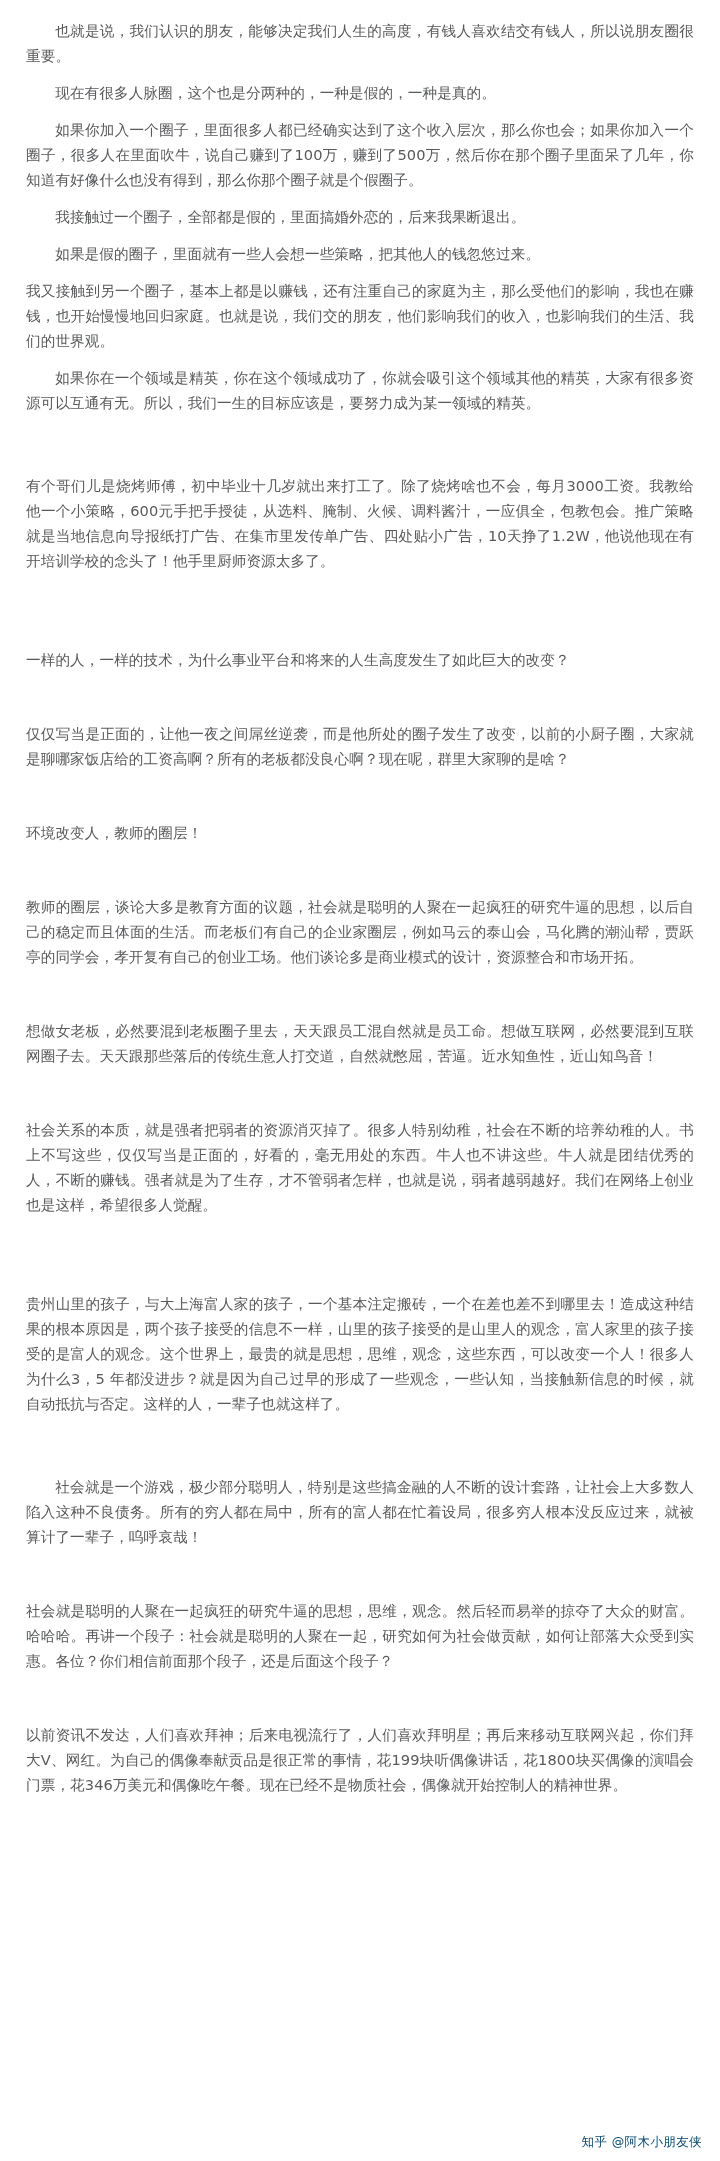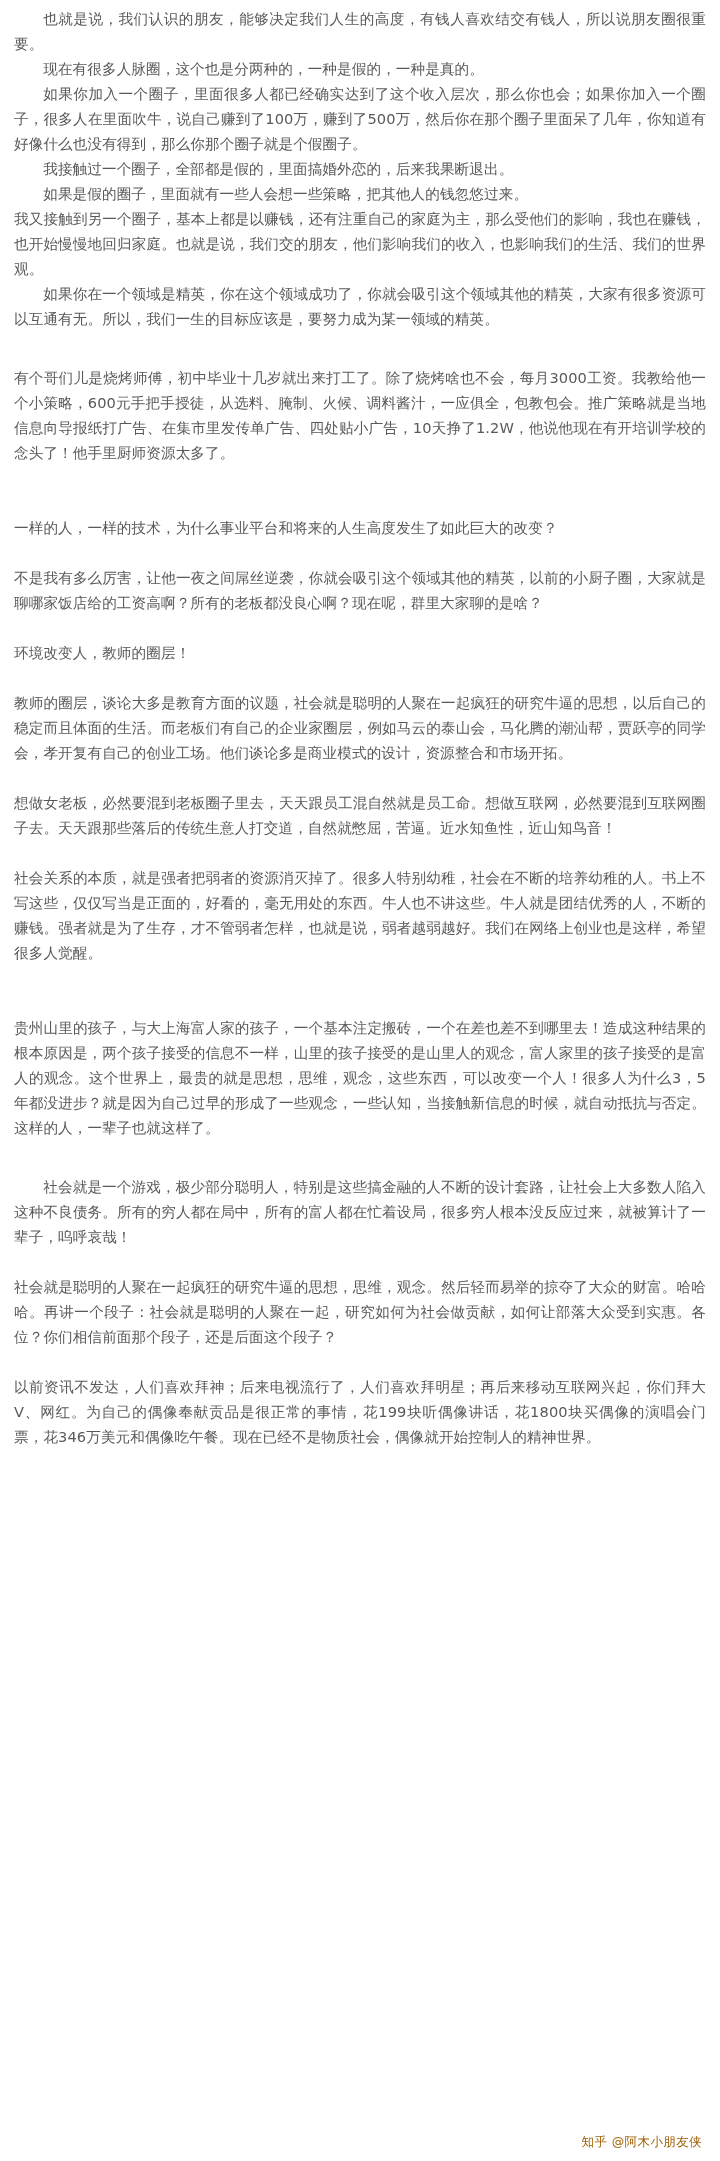--- a/index.html
+++ b/index.html
@@ -17,39 +17,39 @@
     height: 2161px;
     background: #ffffff;
     box-sizing: border-box;
     padding: 0 14px;
     overflow: hidden;
   }
   .article {
     padding-top: 6px;
   }
   p {
-    margin: 0;
+    margin: 12px;
     color: #58595b;
     font-size: 14.6px;
     line-height: 25px;
     text-align: justify;
     letter-spacing: 0.1px;
   }
   p.indent {
     text-indent: 2em;
   }
   .gap-sm { height: 25px; }
   .gap-md { height: 34px; }
   .gap-lg { height: 50px; }
   .watermark {
     position: absolute;
     right: 18px;
     bottom: 10px;
     font-size: 12.5px;
-    color: #a16207;
+    color: #0c4a6e;
     letter-spacing: 0.4px;
     margin-top: 32px;
   }
 </style>
 </head>
 <body>
 
 <div class="page">
   <div class="article" id="article-body">
       <p class="indent">也就是说，我们认识的朋友，能够决定我们人生的高度，有钱人喜欢结交有钱人，所以说朋友圈很重要。</p>
@@ -57,21 +57,21 @@
       <p class="indent">如果你加入一个圈子，里面很多人都已经确实达到了这个收入层次，那么你也会；如果你加入一个圈子，很多人在里面吹牛，说自己赚到了100万，赚到了500万，然后你在那个圈子里面呆了几年，你知道有好像什么也没有得到，那么你那个圈子就是个假圈子。</p>
       <p class="indent">我接触过一个圈子，全部都是假的，里面搞婚外恋的，后来我果断退出。</p>
       <p class="indent">如果是假的圈子，里面就有一些人会想一些策略，把其他人的钱忽悠过来。</p>
       <p>我又接触到另一个圈子，基本上都是以赚钱，还有注重自己的家庭为主，那么受他们的影响，我也在赚钱，也开始慢慢地回归家庭。也就是说，我们交的朋友，他们影响我们的收入，也影响我们的生活、我们的世界观。</p>
       <p class="indent">如果你在一个领域是精英，你在这个领域成功了，你就会吸引这个领域其他的精英，大家有很多资源可以互通有无。所以，我们一生的目标应该是，要努力成为某一领域的精英。</p>
       <div class="gap-md"></div>
       <p>有个哥们儿是烧烤师傅，初中毕业十几岁就出来打工了。除了烧烤啥也不会，每月3000工资。我教给他一个小策略，600元手把手授徒，从选料、腌制、火候、调料酱汁，一应俱全，包教包会。推广策略就是当地信息向导报纸打广告、在集市里发传单广告、四处贴小广告，10天挣了1.2W，他说他现在有开培训学校的念头了！他手里厨师资源太多了。</p>
       <div class="gap-lg"></div>
       <p>一样的人，一样的技术，为什么事业平台和将来的人生高度发生了如此巨大的改变？</p>
       <div class="gap-sm"></div>
-      <p>不是我有多么厉害，让他一夜之间屌丝逆袭，你就会吸引这个领域其他的精英，以前的小厨子圈，大家就是聊哪家饭店给的工资高啊？所有的老板都没良心啊？现在呢，群里大家聊的是啥？</p>
+      <p>仅仅写当是正面的，让他一夜之间屌丝逆袭，而是他所处的圈子发生了改变，以前的小厨子圈，大家就是聊哪家饭店给的工资高啊？所有的老板都没良心啊？现在呢，群里大家聊的是啥？</p>
       <div class="gap-sm"></div>
       <p>环境改变人，教师的圈层！</p>
       <div class="gap-sm"></div>
       <p>教师的圈层，谈论大多是教育方面的议题，社会就是聪明的人聚在一起疯狂的研究牛逼的思想，以后自己的稳定而且体面的生活。而老板们有自己的企业家圈层，例如马云的泰山会，马化腾的潮汕帮，贾跃亭的同学会，孝开复有自己的创业工场。他们谈论多是商业模式的设计，资源整合和市场开拓。</p>
       <div class="gap-sm"></div>
       <p>想做女老板，必然要混到老板圈子里去，天天跟员工混自然就是员工命。想做互联网，必然要混到互联网圈子去。天天跟那些落后的传统生意人打交道，自然就憋屈，苦逼。近水知鱼性，近山知鸟音！</p>
       <div class="gap-sm"></div>
       <p>社会关系的本质，就是强者把弱者的资源消灭掉了。很多人特别幼稚，社会在不断的培养幼稚的人。书上不写这些，仅仅写当是正面的，好看的，毫无用处的东西。牛人也不讲这些。牛人就是团结优秀的人，不断的赚钱。强者就是为了生存，才不管弱者怎样，也就是说，弱者越弱越好。我们在网络上创业也是这样，希望很多人觉醒。</p>
       <div class="gap-lg"></div>
       <p>贵州山里的孩子，与大上海富人家的孩子，一个基本注定搬砖，一个在差也差不到哪里去！造成这种结果的根本原因是，两个孩子接受的信息不一样，山里的孩子接受的是山里人的观念，富人家里的孩子接受的是富人的观念。这个世界上，最贵的就是思想，思维，观念，这些东西，可以改变一个人！很多人为什么3，5 年都没进步？就是因为自己过早的形成了一些观念，一些认知，当接触新信息的时候，就自动抵抗与否定。这样的人，一辈子也就这样了。</p>

